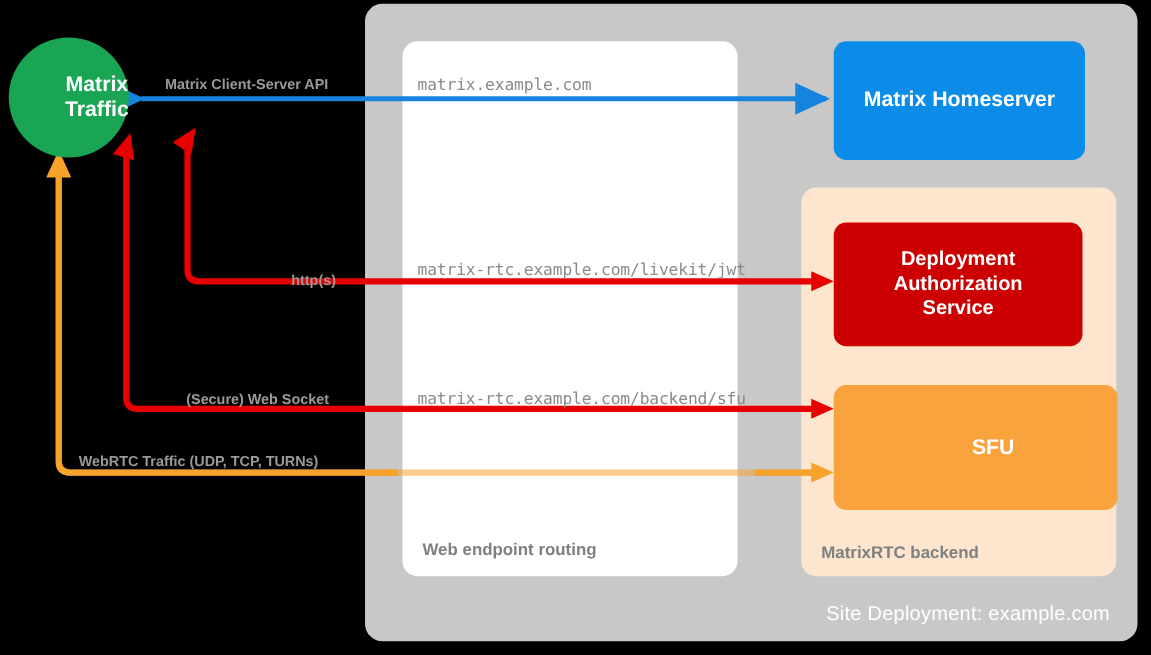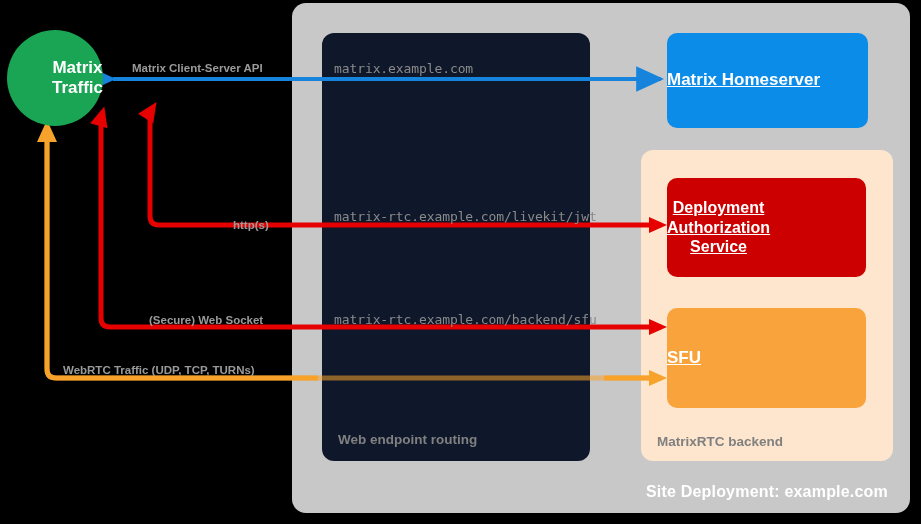--- a/index.html
+++ b/index.html
@@ -7,48 +7,47 @@
     position:relative;width:921px;height:524px;background:#000;overflow:hidden;
     font-family:"Liberation Sans", sans-serif;
   }
   
   .site-box{
     position:absolute;left:292px;top:3px;width:618px;height:510px;
     background:#c8c8c8;border-radius:14px;
   }
   .site-label{
     position:absolute;right:22px;bottom:12px;color:#ffffff;
-    font-size:16px;font-weight:bold;letter-spacing:.2px;white-space:nowrap;margin-left:40px;
+    font-size:16px;font-weight:normal;letter-spacing:.2px;white-space:nowrap;margin-left:40px;
   }
   .web-box{
     position:absolute;left:322px;top:33px;width:268px;height:428px;
-    background:#0f172a;border-radius:12px;
+    background:#ffffff;border-radius:12px;
   }
   .web-label{
     position:absolute;left:16px;bottom:14px;color:#808080;
     font-size:13.5px;font-weight:bold;white-space:nowrap;
   }
   .rtc-box{
     position:absolute;left:641px;top:150px;width:252px;height:311px;
     background:#fde6cd;border-radius:12px;
   }
   .rtc-label{
     position:absolute;left:16px;bottom:12px;color:#808080;
     font-size:13.5px;font-weight:bold;white-space:nowrap;
   }
   
   .svc{
     position:absolute;border-radius:10px;display:flex;align-items:center;
-    justify-content:flex-start;text-align:center;color:#fff;font-weight:bold;
+    justify-content:center;text-align:center;color:#fff;font-weight:bold;
     line-height:1.22;
-    text-decoration:underline;
   }
   .hs{left:667px;top:33px;width:201px;height:95px;background:#0c8ce9;font-size:17px;}
   .auth{left:667px;top:178px;width:199px;height:99px;background:#cc0000;font-size:16px;}
-  .sfu{left:667px;top:308px;width:199px;height:100px;background:#f9a33c;font-size:17px;}
+  .sfu{left:667px;top:308px;width:199px;height:100px;background:#f9a33c;font-size:17px;padding-left:28px;}
   
   .client{
     position:absolute;left:7px;top:30px;width:96px;height:96px;border-radius:50%;
     background:#19a553;color:#fff;display:flex;align-items:center;justify-content:flex-end;
     text-align:center;font-weight:bold;font-size:17px;line-height:1.2;
   }
   
   .url{
     position:absolute;color:#8a8a8a;font-family:"DejaVu Sans Mono", monospace;
     font-size:13px;white-space:nowrap;letter-spacing:-0.1px;

